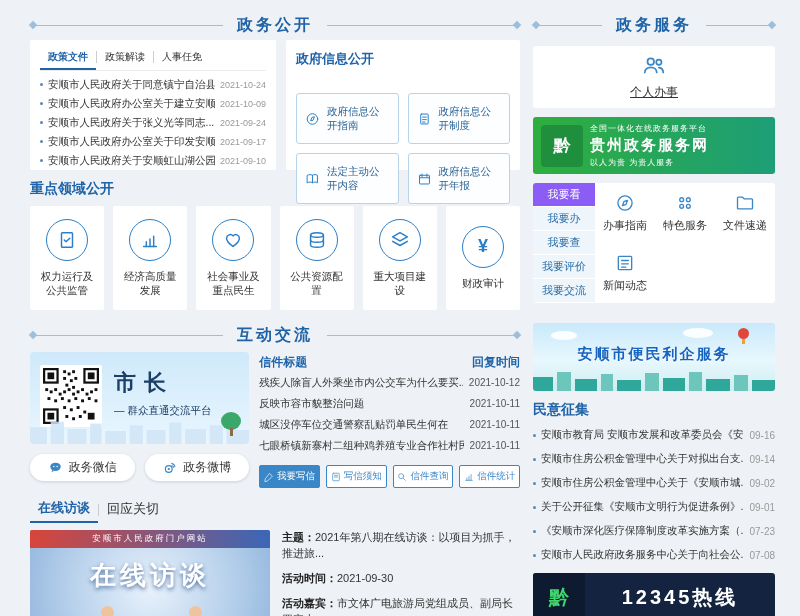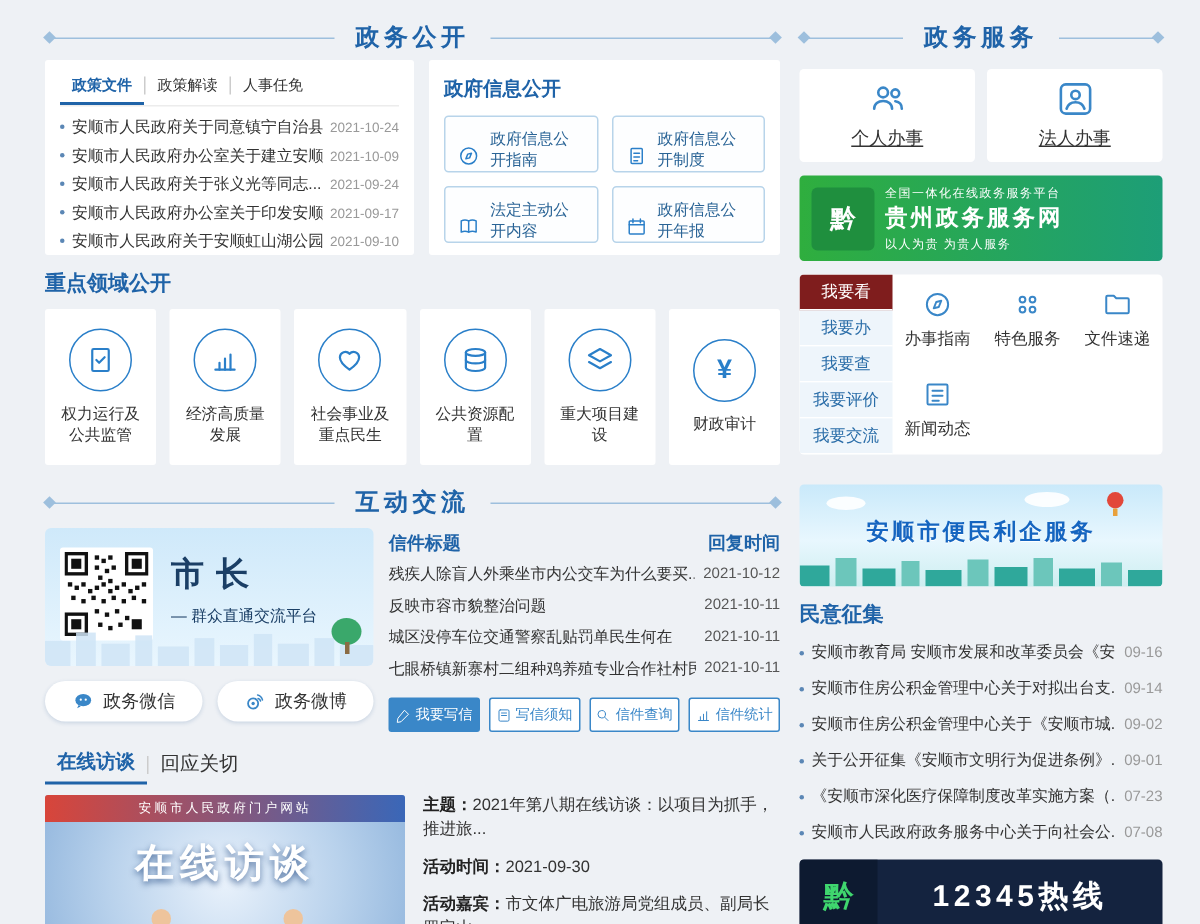--- a/index.html
+++ b/index.html
@@ -21,23 +21,23 @@
   .tab{font-size:10px;color:#333;padding:4px 8px;cursor:pointer;}
   .tab.active{color:#1f63a8;font-weight:bold;border-bottom:2px solid #1f63a8;margin-bottom:-1px;}
   .tab-sep{width:1px;height:12px;background:#ccc;}
   .news-list{margin-top:4px;}
   .news-item{display:flex;align-items:center;height:19px;font-size:10.5px;}
   .dot{width:3px;height:3px;border-radius:50%;background:#5b87b5;margin-right:5px;flex:none;}
   .news-title{flex:1;color:#333;white-space:nowrap;overflow:hidden;}
   .news-date{color:#999;font-size:9px;margin-left:5px;flex:none;}
 
   .info-card{flex:1;background:#fff;border-radius:2px;padding:8px 10px;box-sizing:border-box;}
-  .info-title{color:#1f63a8;font-weight:bold;font-size:13px;margin:2px 0 9px;}
+  .info-title{color:#1f63a8;font-weight:bold;font-size:13px;margin:2px 0 25px;}
   .info-grid{display:grid;grid-template-columns:1fr 1fr;gap:9px;}
-  .info-item{border:1px solid #b8d4ea;border-radius:3px;display:flex;align-items:flex-end;gap:7px;padding:0 8px;height:38px;box-sizing:border-box;background:#fdfeff;cursor:pointer;}
+  .info-item{border:1px solid #b8d4ea;border-radius:3px;display:flex;align-items:center;gap:7px;padding:0 8px;height:51px;box-sizing:border-box;background:#fdfeff;cursor:pointer;}
   .info-item .ic{color:#2a7fc9;}
   .info-label{font-size:10.5px;color:#2a6496;}
 
   
   .key-title{color:#1f63a8;font-weight:bold;font-size:14px;margin:10px 0 8px;}
   .key-row{display:flex;gap:9px;}
   .key-card{flex:1;background:#fff;border-radius:2px;height:104px;display:flex;flex-direction:column;align-items:center;justify-content:center;gap:8px;cursor:pointer;}
   .circle{width:42px;height:42px;border:1.6px solid #2a7fc9;border-radius:50%;display:flex;align-items:center;justify-content:center;color:#2a7fc9;box-sizing:border-box;}
   .yen{font-size:18px;font-weight:bold;color:#2a7fc9;}
   .key-label{font-size:10.5px;color:#333;text-align:center;line-height:1.35;width:58px;}
@@ -90,21 +90,21 @@
   .gz-logo{width:42px;height:42px;margin:0 7px 0 8px;background:#1f8f3e;border-radius:4px;display:flex;flex-direction:column;align-items:center;justify-content:center;flex:none;}
   .gz-logo .g1{font-size:17px;font-weight:bold;color:#fff;line-height:1;}
   .gz-text{display:flex;flex-direction:column;gap:2px;}
   .gz-l1{font-size:8px;letter-spacing:1px;}
   .gz-l2{font-size:15px;font-weight:bold;letter-spacing:2px;}
   .gz-l3{font-size:8px;letter-spacing:1px;}
 
   .menu-card{margin-top:9px;background:#fff;border-radius:3px;display:flex;height:120px;overflow:hidden;}
   .menu-tabs{width:62px;display:flex;flex-direction:column;flex:none;}
   .menu-tab{flex:1;display:flex;align-items:center;justify-content:center;font-size:11px;color:#2a6da8;background:#eef5fb;border-bottom:1px solid #fff;cursor:pointer;}
-  .menu-tab.active{background:#7f1d1d;color:#fff;}
+  .menu-tab.active{background:#8b5cf6;color:#fff;}
   .menu-grid{flex:1;display:grid;grid-template-columns:1fr 1fr 1fr;}
   .menu-cell{display:flex;flex-direction:column;align-items:center;justify-content:center;gap:5px;cursor:pointer;}
   .menu-cell .ic{color:#3a87c8;}
   .menu-cell-label{font-size:11px;color:#333;}
 
   .bm-banner{margin-top:20px;height:68px;border-radius:3px;position:relative;overflow:hidden;background:linear-gradient(180deg,#c9e9fa 0%,#e8f7fe 55%,#cdeef0 100%);cursor:pointer;}
   .bm-text{position:absolute;top:22px;left:0;right:0;text-align:center;color:#1565c0;font-weight:bold;font-size:15px;letter-spacing:2px;text-shadow:0 1px 0 #fff;}
   .cloud{position:absolute;background:#fff;border-radius:50%;opacity:.9;}
   .balloon{position:absolute;right:26px;top:5px;width:11px;height:11px;background:#e2483a;border-radius:50%;}
   .balloon:after{content:"";position:absolute;left:4px;top:11px;width:3px;height:5px;background:#e8a13c;}
@@ -469,28 +469,20 @@
     <div class="svc-row">
       <div class="svc-card">
         <svg class="ic" width="26" height="26" viewBox="0 0 24 24">
           <circle cx="9" cy="8" r="3"></circle>
             <path d="M3.5 18c0-3 2.5-4.8 5.5-4.8s5.5 1.8 5.5 4.8"></path>
           <circle cx="16.5" cy="8.5" r="2.4"></circle>
             <path d="M16.5 13.4c2.5.3 4 2 4 4.6"></path>
         </svg>
         <span class="svc-label">个人办事</span>
       </div>
-      <div class="svc-card">
-        <svg class="ic" width="26" height="26" viewBox="0 0 24 24">
-          <rect x="3" y="3" width="18" height="18" rx="3"></rect>
-            <circle cx="12" cy="9.5" r="2.6"></circle>
-            <path d="M6.5 18c.8-2.6 3-4 5.5-4s4.7 1.4 5.5 4"></path>
-        </svg>
-        <span class="svc-label">法人办事</span>
-      </div>
     </div>
 
     <div class="gz-banner">
       <div class="gz-logo">
         <span class="g1">黔</span>
       </div>
       <div class="gz-text">
         <span class="gz-l1">全国一体化在线政务服务平台</span>
         <span class="gz-l2">贵州政务服务网</span>
         <span class="gz-l3">以人为贵 为贵人服务</span>

